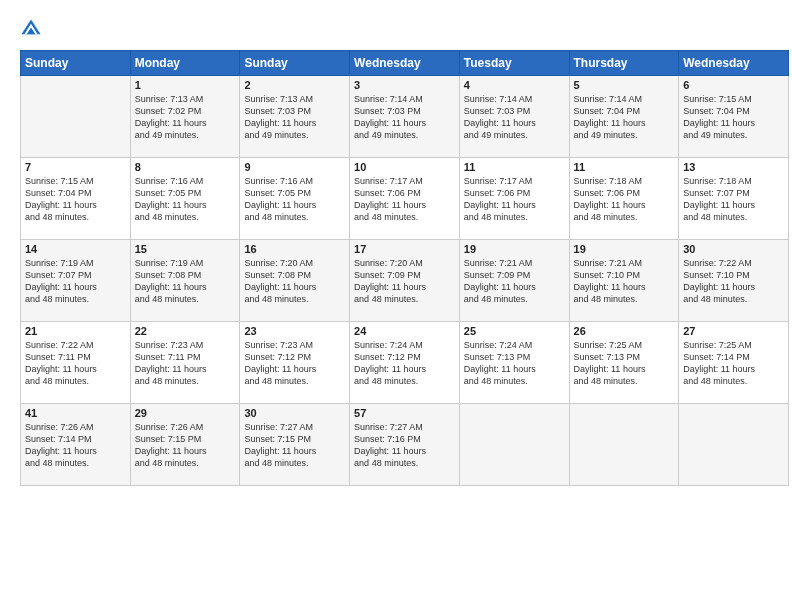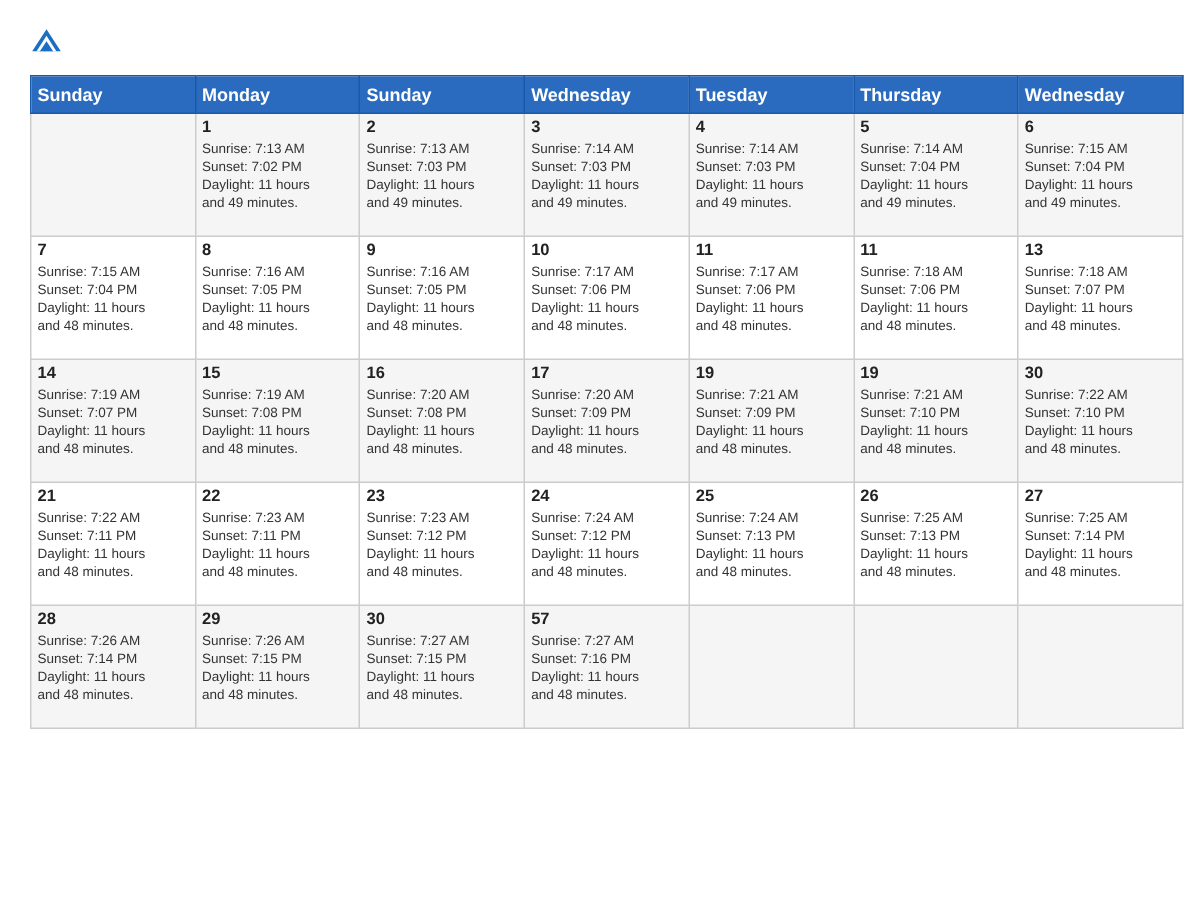--- a/index.html
+++ b/index.html
@@ -319,21 +319,21 @@
           <td>
             <span class="day-num">27</span>
             <div class="day-info" style="white-space: pre-line;">Sunrise: 7:25 AM
 Sunset: 7:14 PM
 Daylight: 11 hours
 and 48 minutes.</div>
           </td>
         </tr>
         <tr>
           <td>
-            <span class="day-num">28</span>
+            <span class="day-num">41</span>
             <div class="day-info" style="white-space: pre-line;">Sunrise: 7:26 AM
 Sunset: 7:14 PM
 Daylight: 11 hours
 and 48 minutes.</div>
           </td>
           <td>
             <span class="day-num">29</span>
             <div class="day-info" style="white-space: pre-line;">Sunrise: 7:26 AM
 Sunset: 7:15 PM
 Daylight: 11 hours

